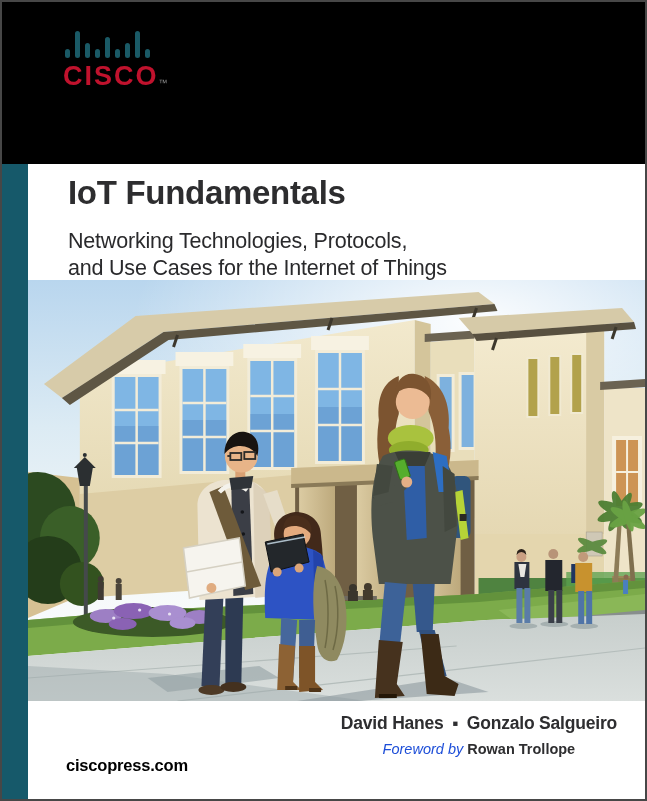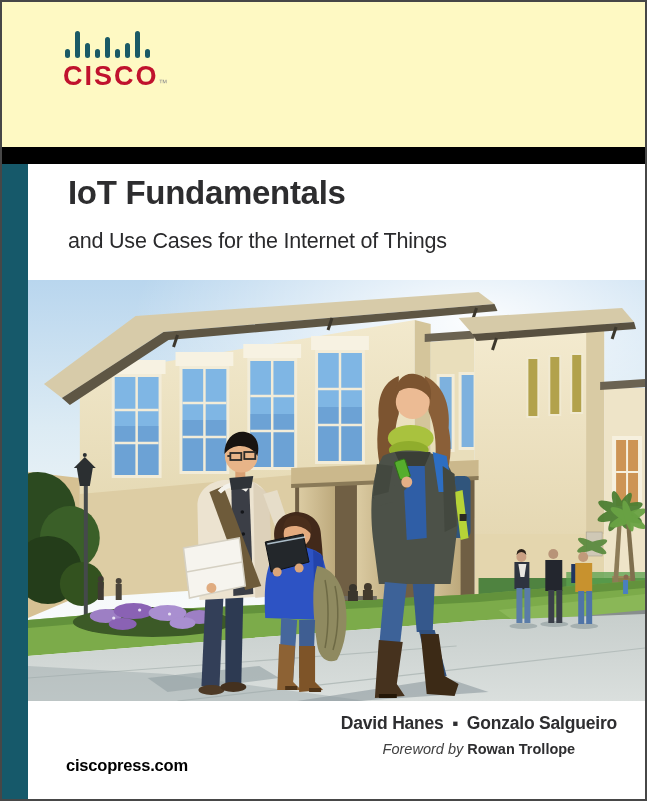--- a/index.html
+++ b/index.html
@@ -7,21 +7,21 @@
     position:relative;
     width:647px;height:801px;
     margin:0 auto;
     background:#ffffff;
     border:2px solid #474747;
     box-sizing:border-box;
     overflow:hidden;
     font-family:"Liberation Sans", sans-serif;
   }
   
-  .header{position:absolute;left:0;top:0;right:0;height:145px;background:#fef9c3;}
+  .header{position:absolute;left:0;top:0;right:0;height:145px;background:#000000;}
   .logo{position:absolute;left:61px;top:28px;width:110px;}
   .logo-bars{display:flex;align-items:flex-end;gap:5px;height:28px;margin-left:2px;}
   .logo-bars i{display:block;width:5px;border-radius:3px;background:#1a5a66;}
   .b1{height:9px}.b2{height:27px}.b3{height:15px}.b4{height:9px}
   .b5{height:21px}.b6{height:9px}.b7{height:15px}.b8{height:27px}.b9{height:9px}
   .logo-word{margin-top:5px;font-size:27px;font-weight:700;letter-spacing:2px;color:#c0122d;line-height:1;}
   .logo-tm{font-size:9px;font-weight:400;color:#8f8f8f;letter-spacing:0;position:relative;bottom:-1px;}
   
   .band{position:absolute;left:0;right:0;top:145px;height:17px;background:#000;}
   
@@ -29,21 +29,21 @@
   
   .title{position:absolute;left:66px;top:174px;font-size:33px;font-weight:700;color:#2d2d2f;letter-spacing:-.3px;line-height:1;}
   .subtitle{position:absolute;left:66px;top:226px;font-size:21.5px;font-weight:400;color:#2a2a2c;line-height:27px;letter-spacing:-.2px;}
   
   .photo{position:absolute;left:26px;top:278px;width:617px;height:421px;overflow:hidden;background:#eef4f7;}
   .photo svg{display:block;width:100%;height:100%;}
   
   .footer{position:absolute;left:26px;right:0;top:699px;bottom:0;background:#fff;}
   .authors{position:absolute;right:28px;top:11px;text-align:center;font-size:17.5px;font-weight:700;color:#2e2e30;line-height:23px;letter-spacing:-.2px;}
   .foreword{margin-top:3px;font-size:14.5px;font-weight:400;letter-spacing:0;}
-  .foreword .fw-prefix{font-style:italic;color:#404040;font-weight:400;}
+  .foreword .fw-prefix{font-style:italic;color:#1d4ed8;font-weight:400;}
   .foreword .fw-name{font-weight:700;color:#2e2e30;}
   .site{position:absolute;left:38px;top:55px;font-size:16.5px;font-weight:700;color:#000000;letter-spacing:-.2px;}
 </style>
 </head>
 <body>
 
 <div class="cover">
 
   <div class="header">
     <div class="logo">
@@ -61,20 +61,21 @@
       <div class="logo-word"><span>CISCO</span><span class="logo-tm">™</span></div>
     </div>
   </div>
 
   <div class="band"></div>
 
   <div class="stripe"></div>
 
   <div class="title">IoT Fundamentals</div>
   <div class="subtitle">
+    <div>Networking Technologies, Protocols,</div>
     <div>and Use Cases for the Internet of Things</div>
   </div>
 
   <div class="photo">
   <svg viewBox="0 0 619 421" preserveAspectRatio="none">
     <defs>
       <linearGradient id="skyG" x1="0" y1="0" x2="0" y2="1">
         <stop offset="0" stop-color="#b9d6ee"></stop>
             <stop offset="0.35" stop-color="#dcebf4"></stop>
         <stop offset="0.65" stop-color="#f2f7f8"></stop>

